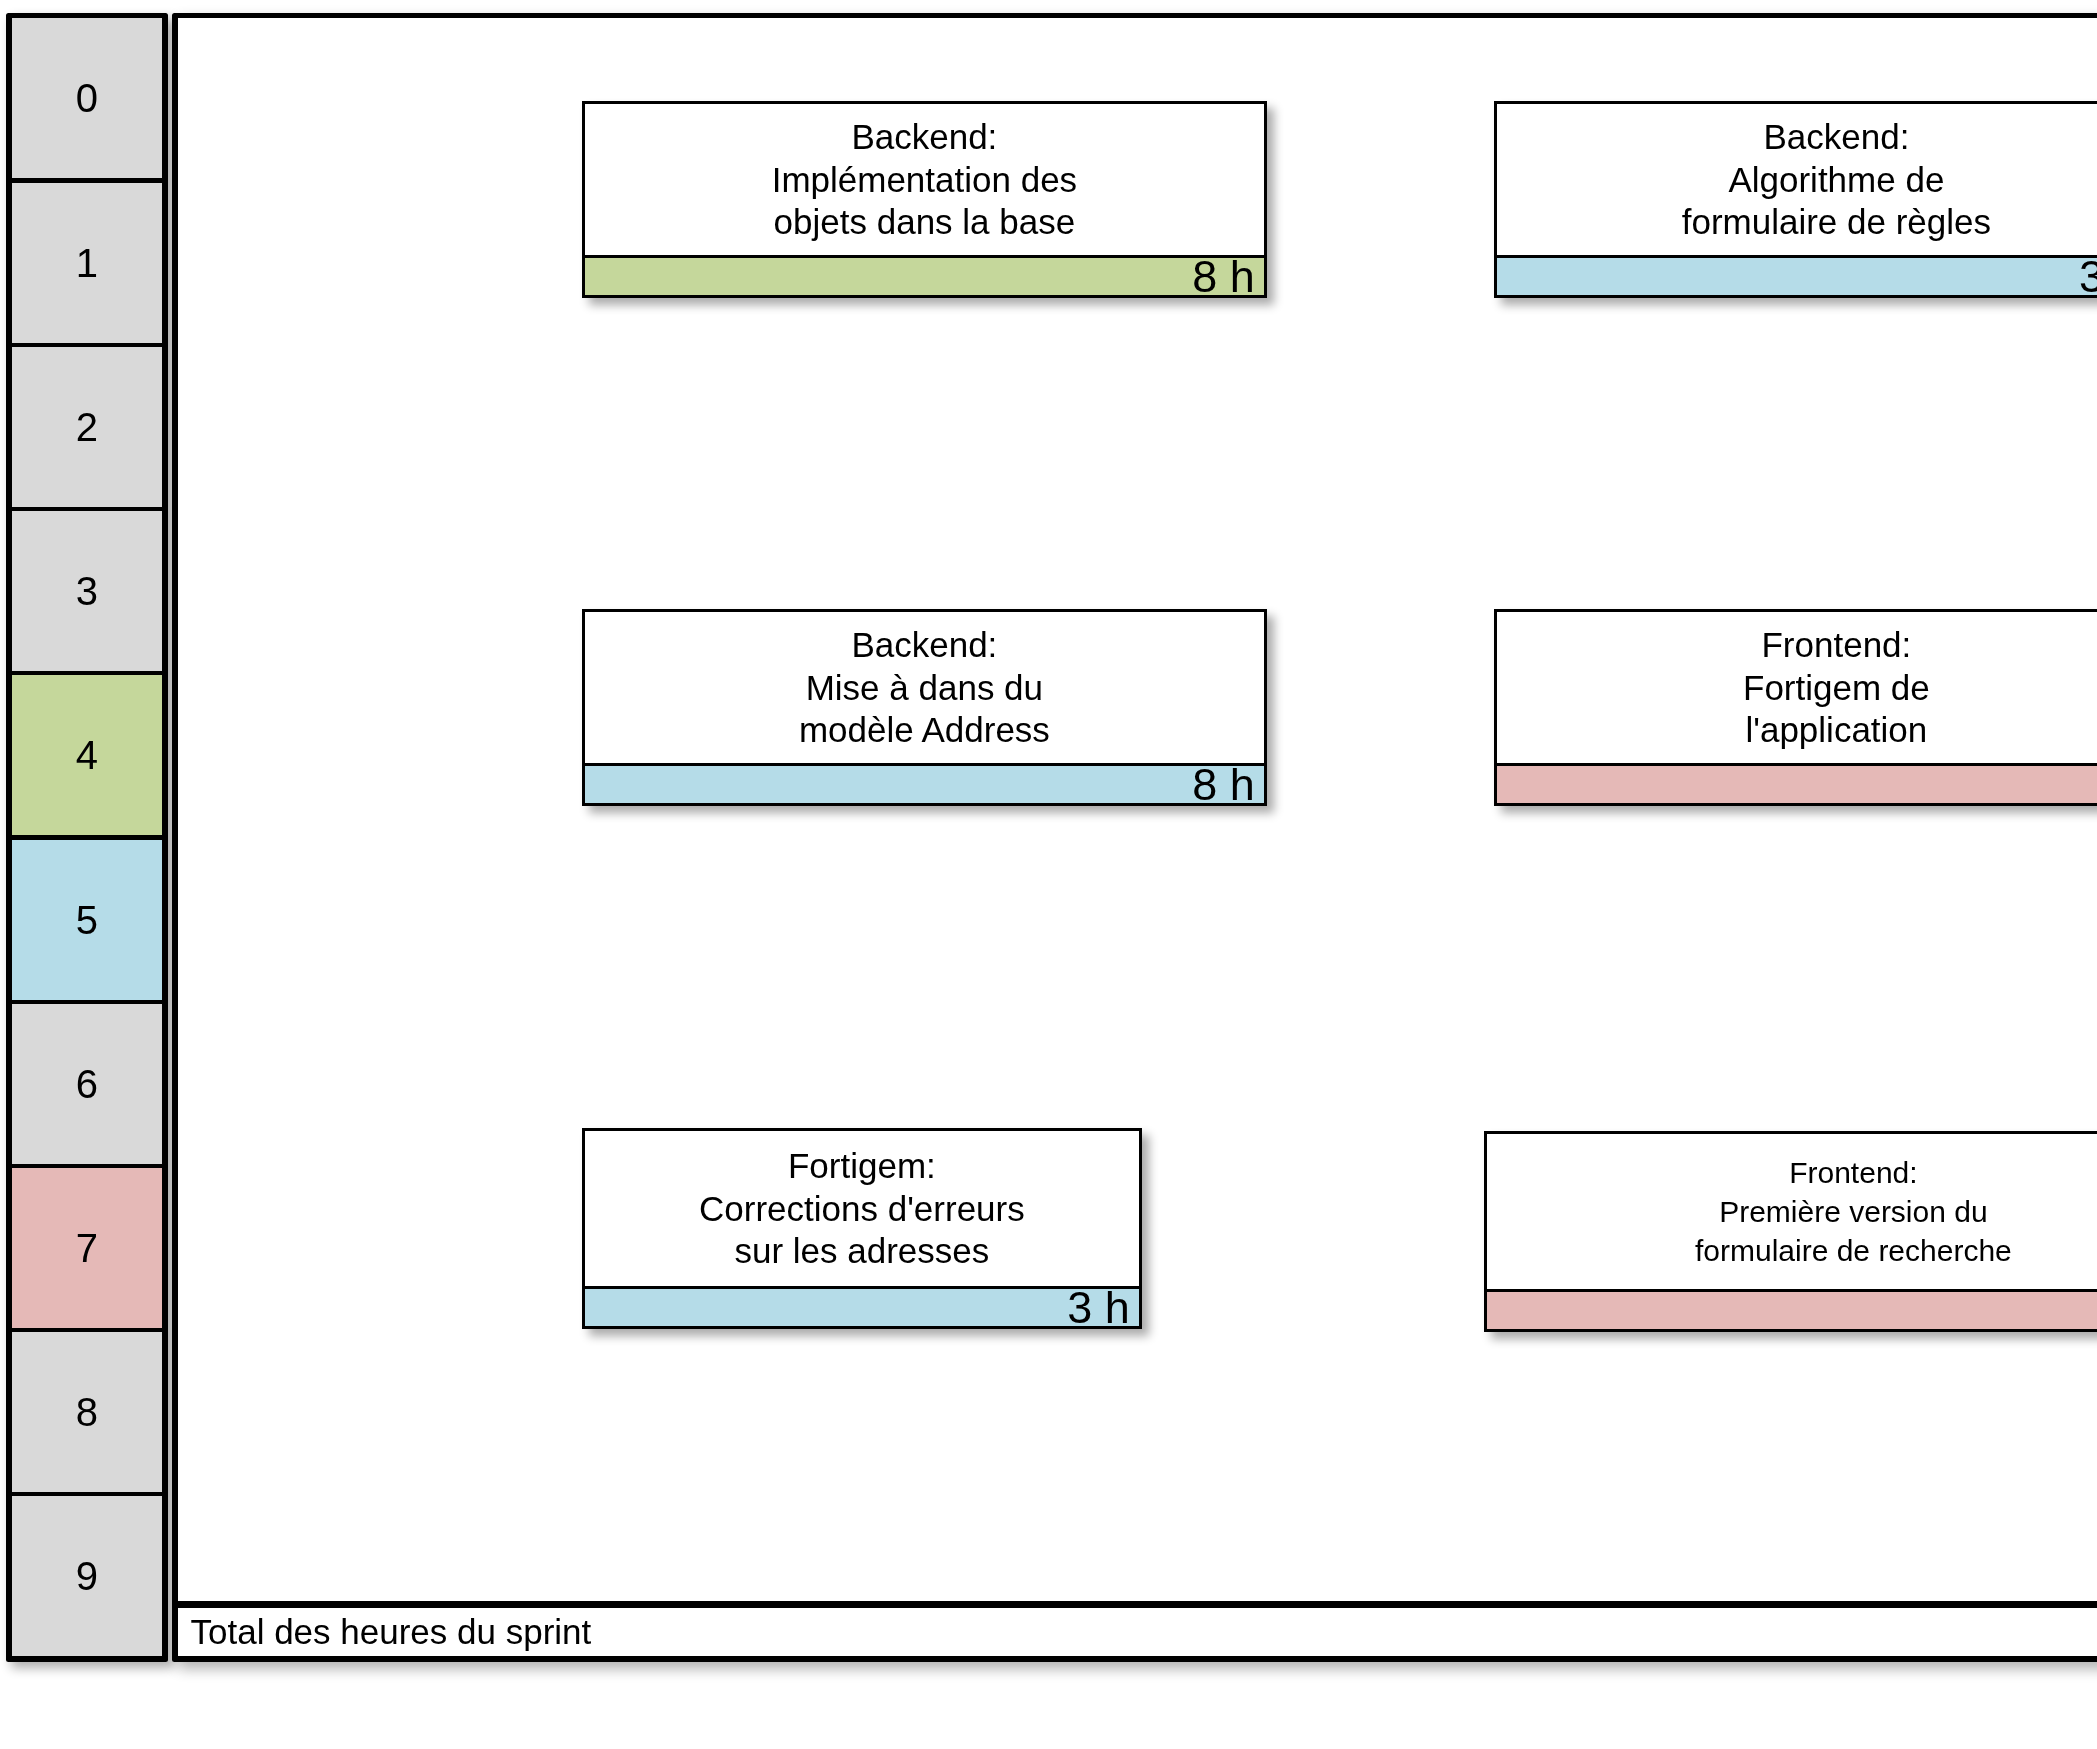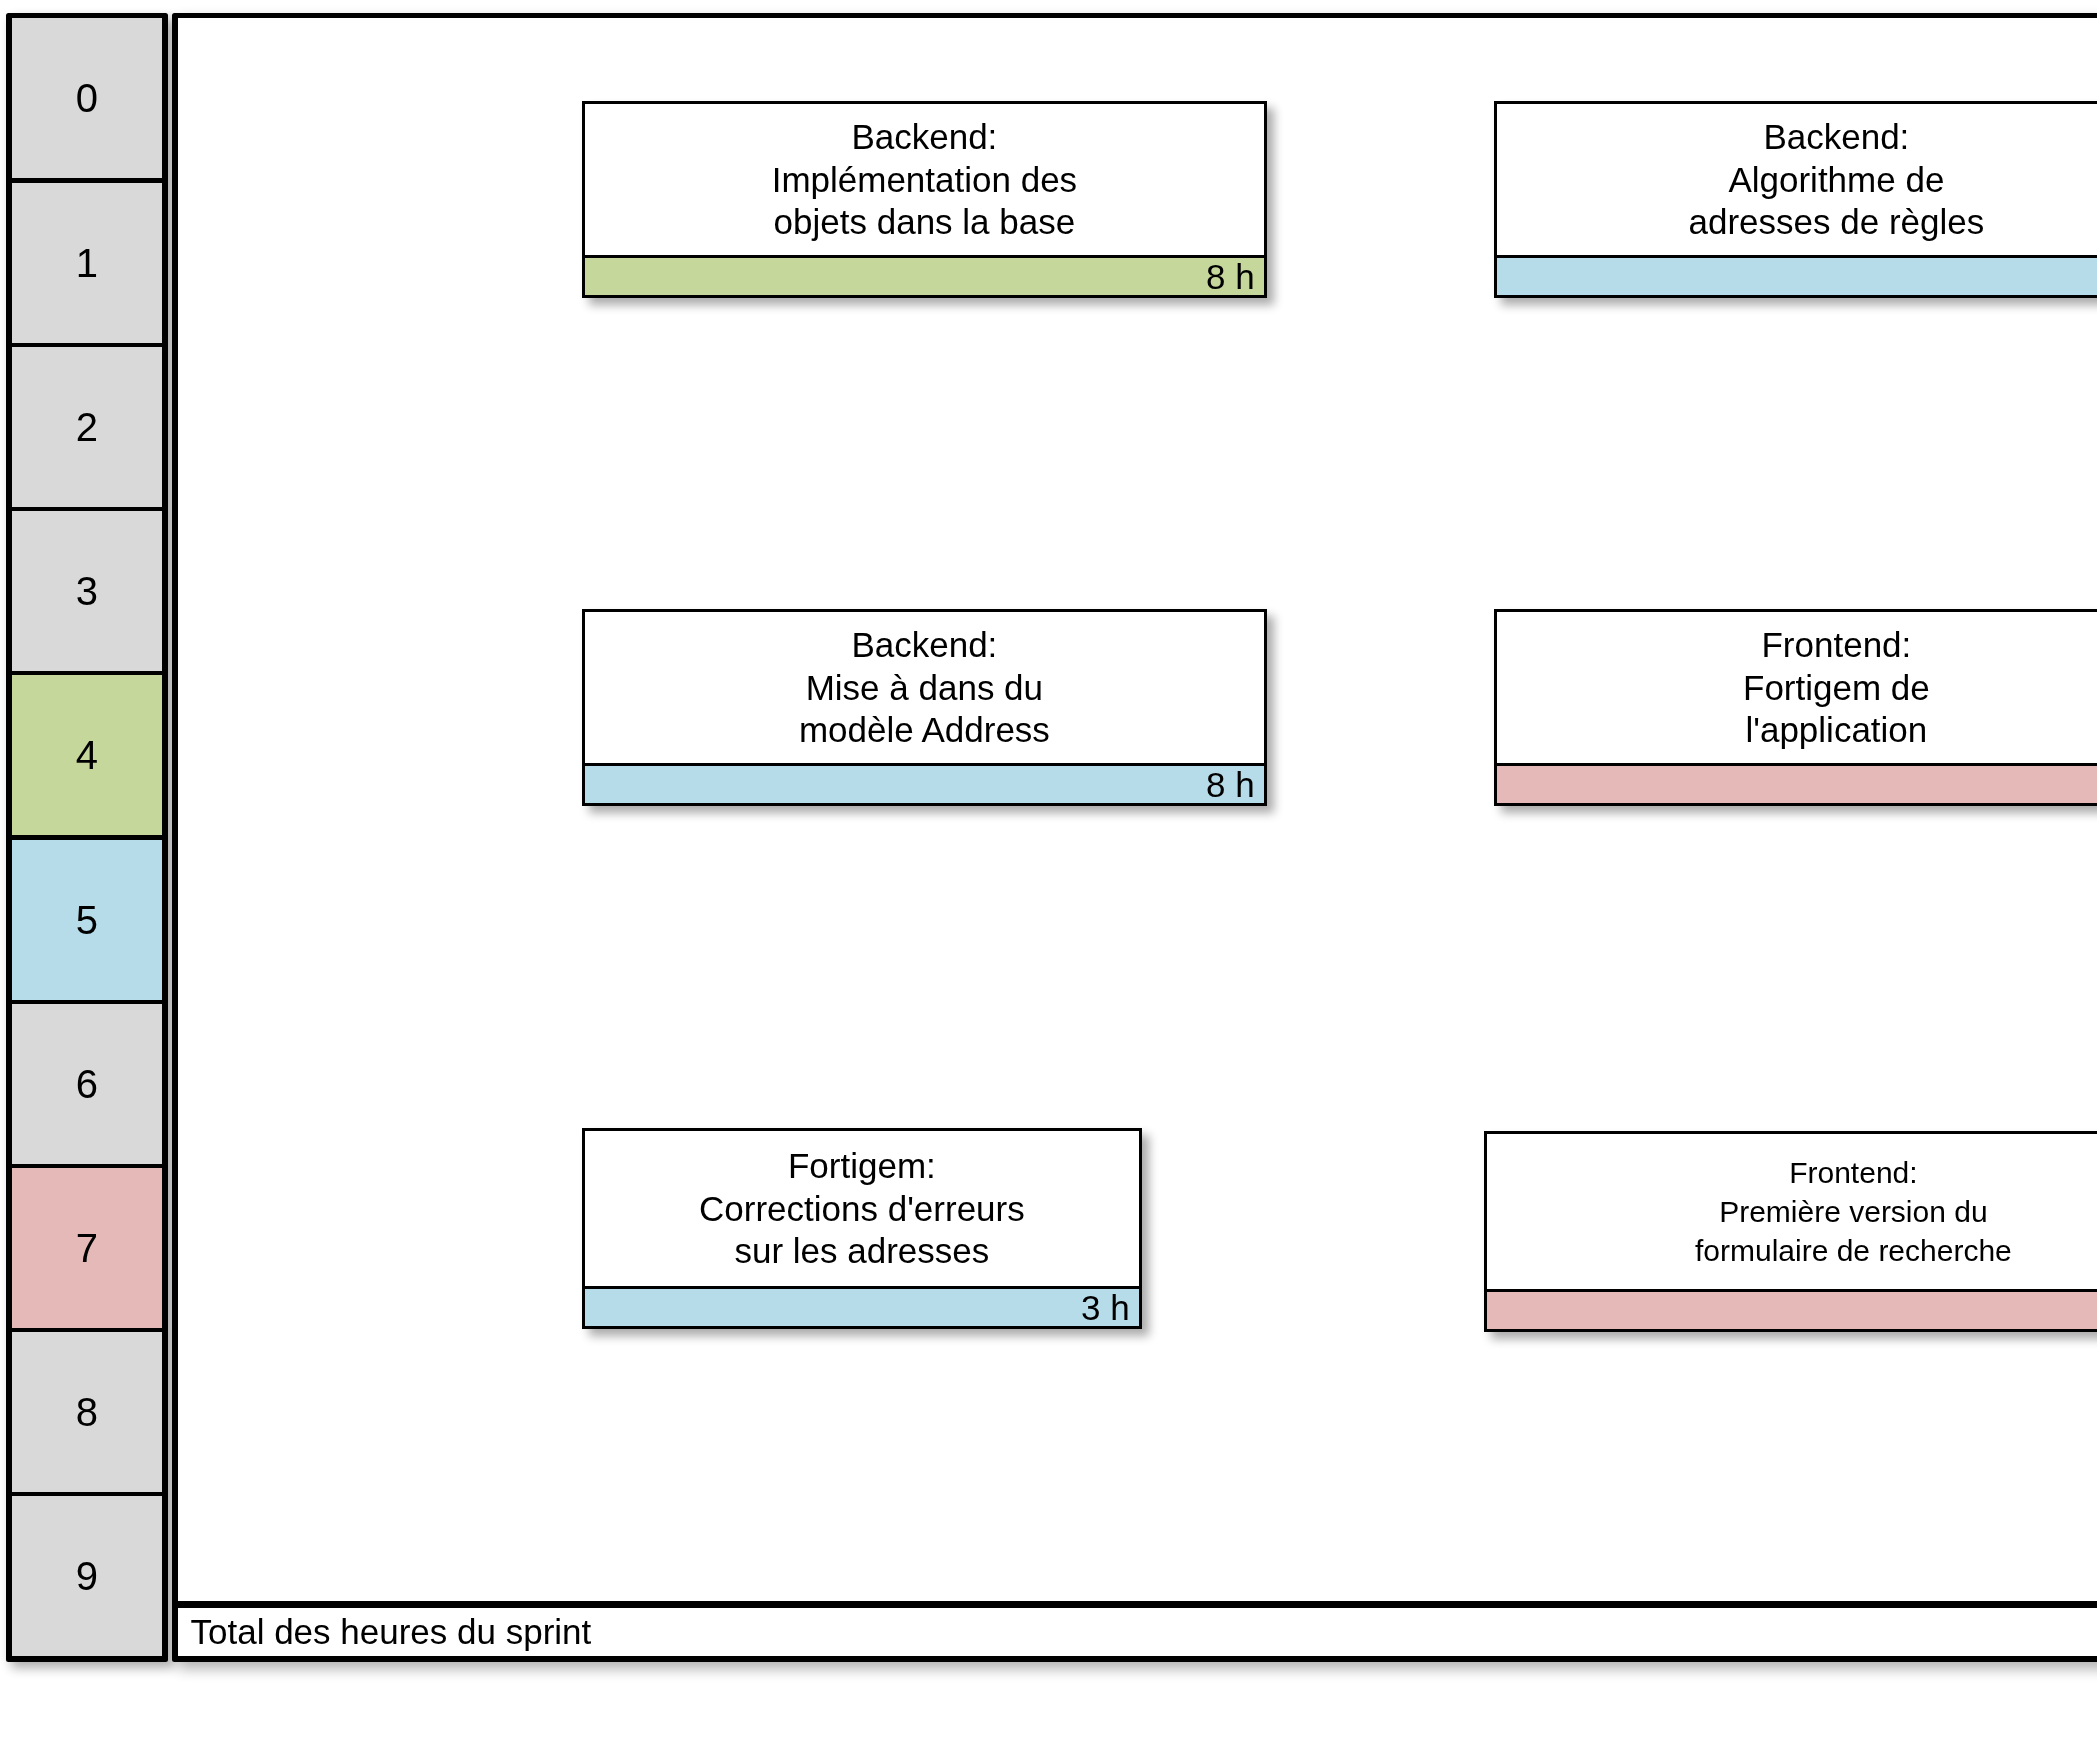--- a/index.html
+++ b/index.html
@@ -56,21 +56,21 @@
   .card-body .ln{display:block;white-space:nowrap;}
   .card-title{font-size:35px;line-height:1.21;}
   .card-title.small{font-size:30px;line-height:1.30;}
   .card-foot{
     flex:0 0 auto;
     height:40px;
     border-top:3.8px solid #000000;
     display:flex;align-items:center;justify-content:flex-end;
     padding-right:9.2px;
     box-sizing:border-box;
-    font-size:35px;
+    font-size:45px;
     color:#000000;
   }
 
   
   #total{
     position:absolute;left:0px;right:0px;bottom:0px;height:55px;
     border-top:7.1px solid #000000;
     box-sizing:border-box;
     display:flex;
     background:#ffffff;
@@ -136,21 +136,21 @@
             </div>
             <div class="card-foot" style="background: rgb(197, 215, 155);">
               <span>8 h</span>
             </div>
           </div>
           <div class="card" style="left: 1316px; top: 83px; width: 685px; height: 197px;">
             <div class="card-body">
               <div class="card-title">
                 <span class="ln">Backend:</span>
                 <span class="ln">Algorithme de</span>
-                <span class="ln">adresses de règles</span>
+                <span class="ln">formulaire de règles</span>
               </div>
             </div>
             <div class="card-foot" style="background: rgb(181, 220, 232);">
               <span>32 h</span>
             </div>
           </div>
           <div class="card" style="left: 404px; top: 591px; width: 685px; height: 197px;">
             <div class="card-body">
               <div class="card-title">
                 <span class="ln">Backend:</span>

